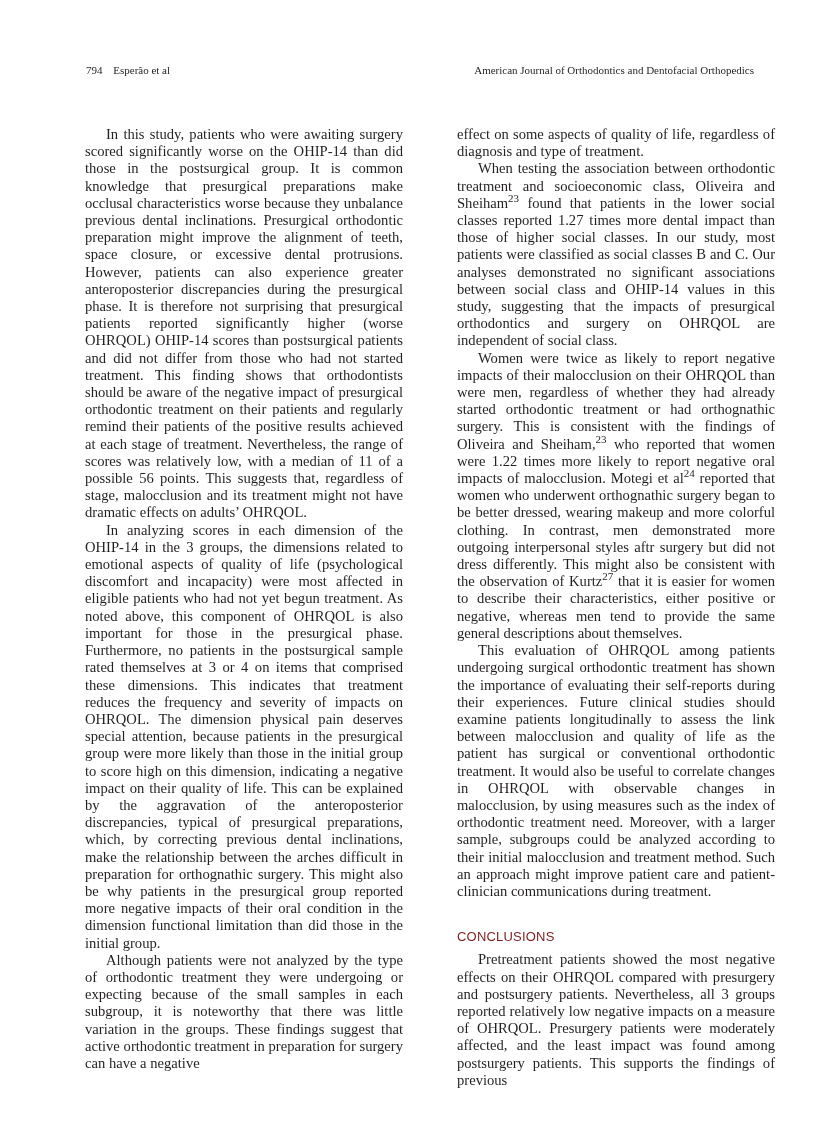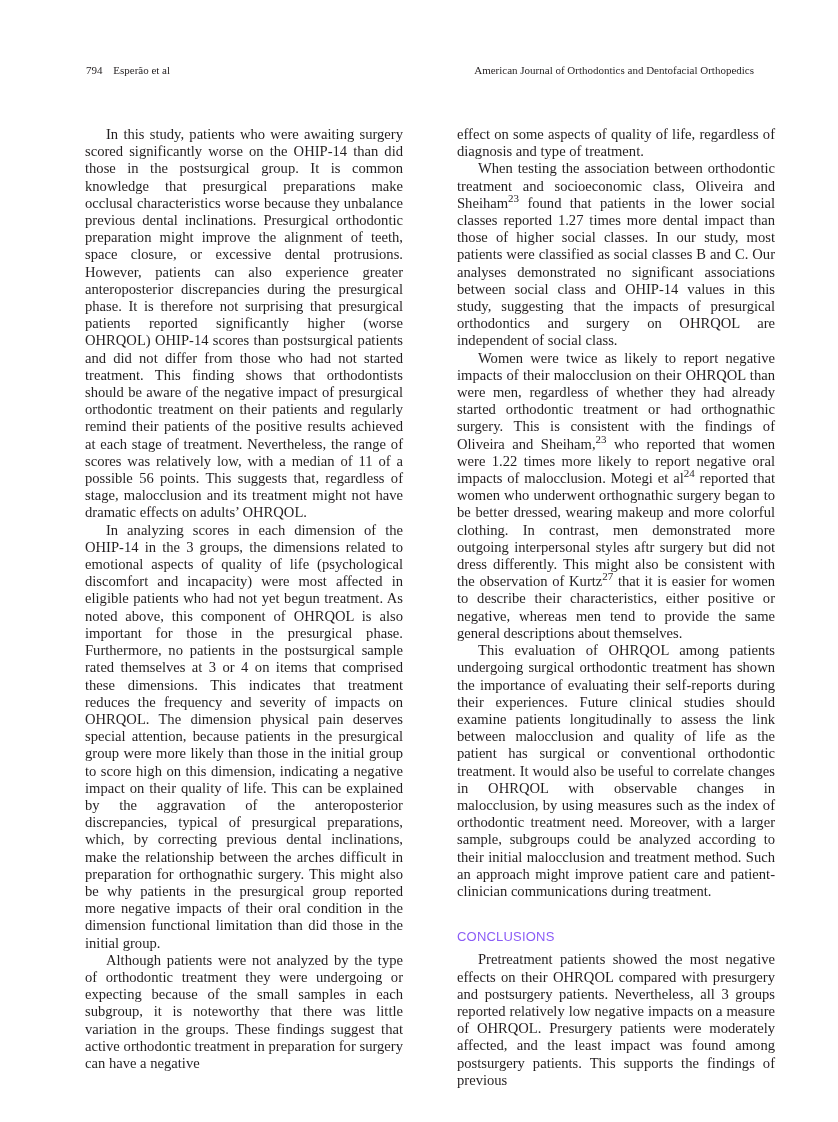--- a/index.html
+++ b/index.html
@@ -10,21 +10,21 @@
   .rh-left .pg { margin-right:8px; }
   .rh-right { right:84px; text-align:right; }
   .col { position:absolute; top:126px; width:318px; font-size:14.6px; line-height:17.2px;
          text-align:justify; hyphens:none; }
   .col-left { left:85px; }
   .col-right { left:457px; }
   .col p { margin:0; }
   .col p.ind { text-indent:21px; }
   sup { font-size:11px; line-height:0; vertical-align:super; }
   .heading { font-family:"Liberation Sans", "DejaVu Sans", sans-serif; font-size:13px;
-             letter-spacing:0.2px; margin:28px 0 6px 0; color:#8b5cf6; }
+             letter-spacing:0.2px; margin:28px 0 6px 0; color:#7f1d1d; }
 </style>
 </head>
 <body>
 
 <div class="runhead rh-left">
   <span class="pg">794</span>
   <span>Esperão et al</span>
 </div>
 <div class="runhead rh-right">
   <div>American Journal of Orthodontics and Dentofacial Orthopedics</div>

